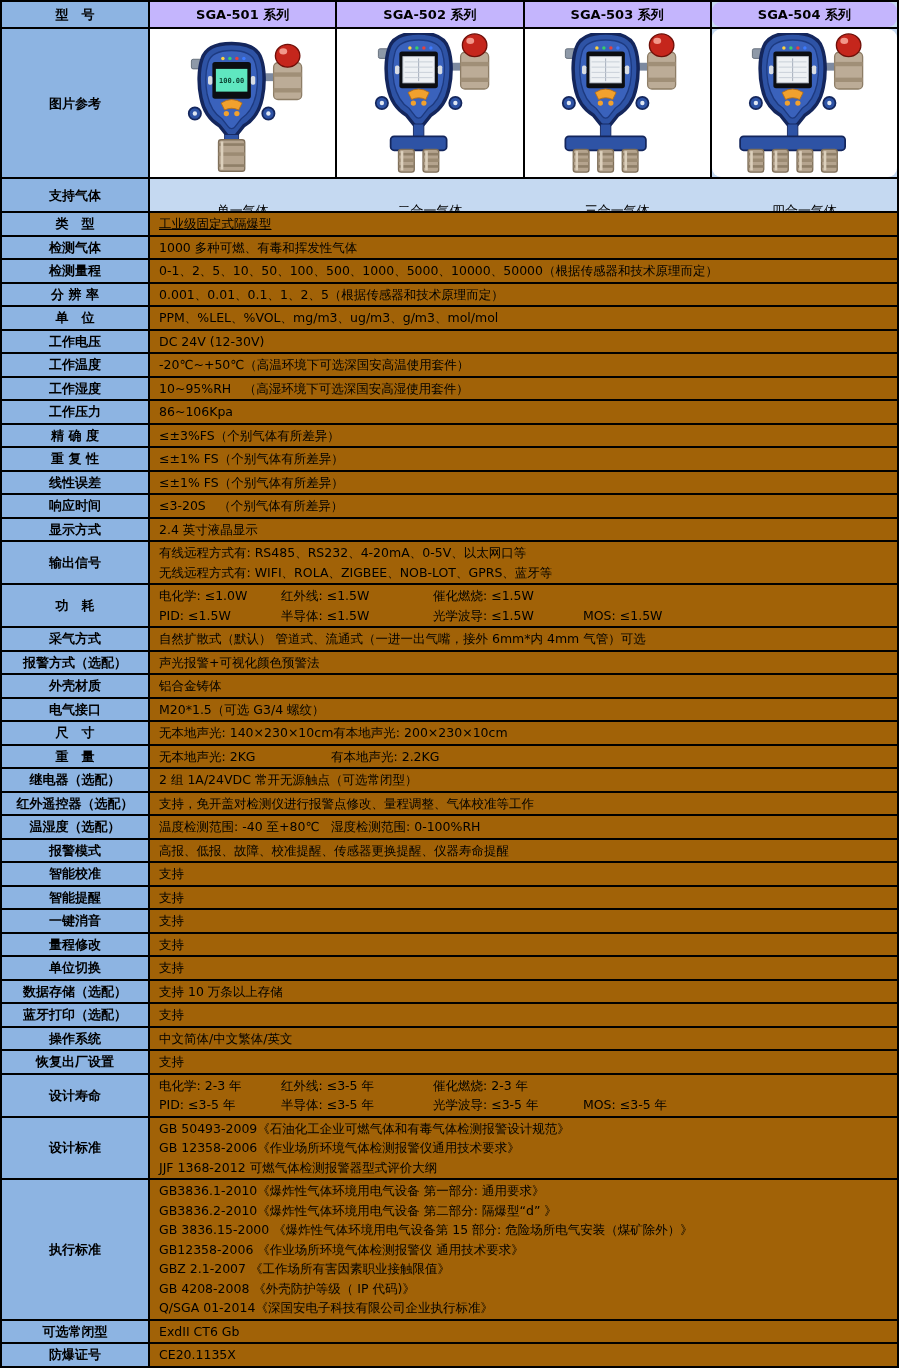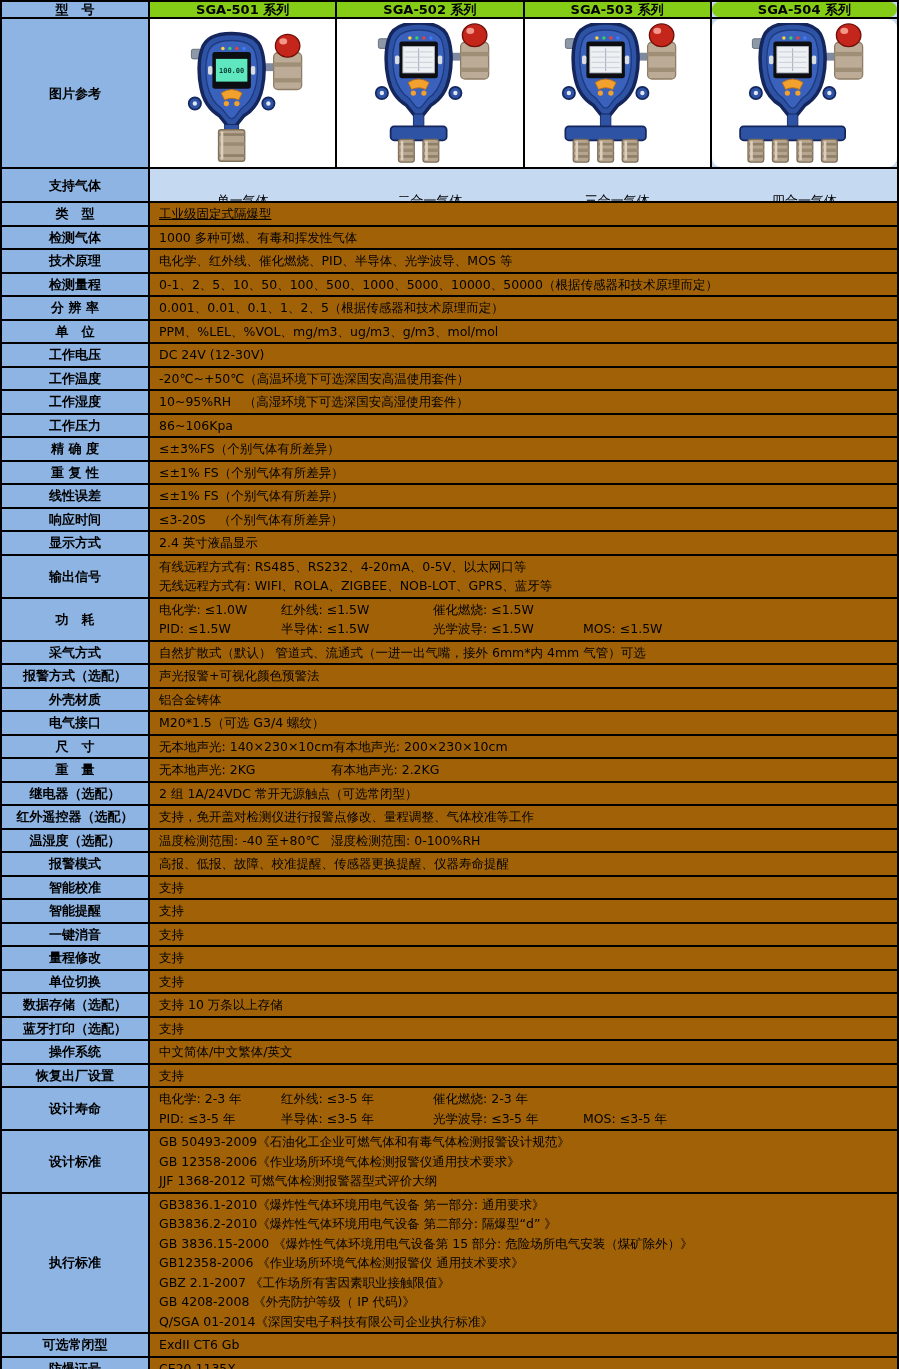--- a/index.html
+++ b/index.html
@@ -4,23 +4,23 @@
 <style>
   html,body{margin:0;padding:0;background:#ffffff;}
   body{width:899px;font-family:"DejaVu Sans","Liberation Sans",sans-serif;color:#000;}
   .sheet{width:899px;box-sizing:border-box;border:2px solid #000;background:#C5D9F1;}
   .trow{display:flex;border-top:2px solid #000;box-sizing:border-box;}
   .trow.head{border-top:none;}
   .lcell{flex:0 0 148px;width:148px;background:#8DB4E2;border-right:2px solid #000;
          display:flex;align-items:center;justify-content:center;text-align:center;
          font-weight:bold;font-size:13px;line-height:15px;box-sizing:border-box;padding:0 2px;}
   .pcell{flex:1 1 0;border-right:2px solid #000;display:flex;align-items:center;justify-content:center;
-         background:#84cc16;box-sizing:border-box;}
+         background:#c4b5fd;box-sizing:border-box;}
   .pcell:last-child{border-right:none;border-radius:9px;}
-  .head{height:15px;}
+  .head{height:25px;}
   .head .pcell{font-weight:bold;font-size:13px;}
   .imgrow{height:150px;}
   .imgrow .pcell{background:#ffffff;font-weight:bold;}
   .gasrow{height:34px;}
   .gasrow .pcell{font-size:13px;margin-top:32px;}
   .spec{min-height:23px;}
   .vcell{flex:1 1 0;background:#a16207;display:flex;flex-direction:column;justify-content:center;
          padding:1px 4px 1px 9px;box-sizing:border-box;}
   .line{font-size:12.5px;line-height:19.5px;white-space:pre-wrap;}
   .line.u{text-decoration:underline;}
@@ -292,26 +292,20 @@
           <div class="line u">工业级固定式隔爆型</div>
         </div>
       </div>
       <div class="trow spec">
         <div class="lcell">检测气体</div>
         <div class="vcell">
           <div class="line">1000 多种可燃、有毒和挥发性气体</div>
         </div>
       </div>
       <div class="trow spec">
-        <div class="lcell">技术原理</div>
-        <div class="vcell">
-          <div class="line">电化学、红外线、催化燃烧、PID、半导体、光学波导、MOS 等</div>
-        </div>
-      </div>
-      <div class="trow spec">
         <div class="lcell">检测量程</div>
         <div class="vcell">
           <div class="line">0-1、2、5、10、50、100、500、1000、5000、10000、50000（根据传感器和技术原理而定）</div>
         </div>
       </div>
       <div class="trow spec">
         <div class="lcell">分 辨 率</div>
         <div class="vcell">
           <div class="line">0.001、0.01、0.1、1、2、5（根据传感器和技术原理而定）</div>
         </div>

